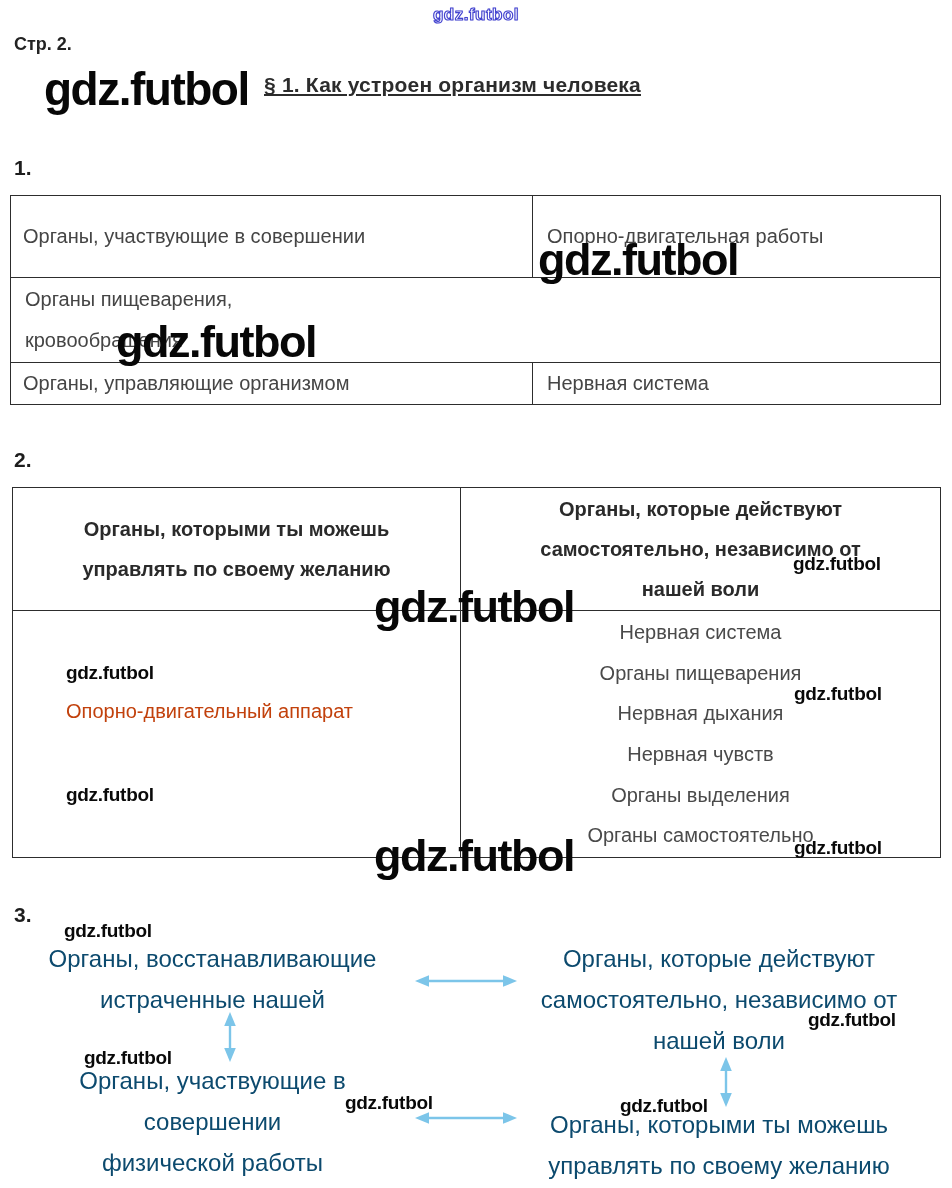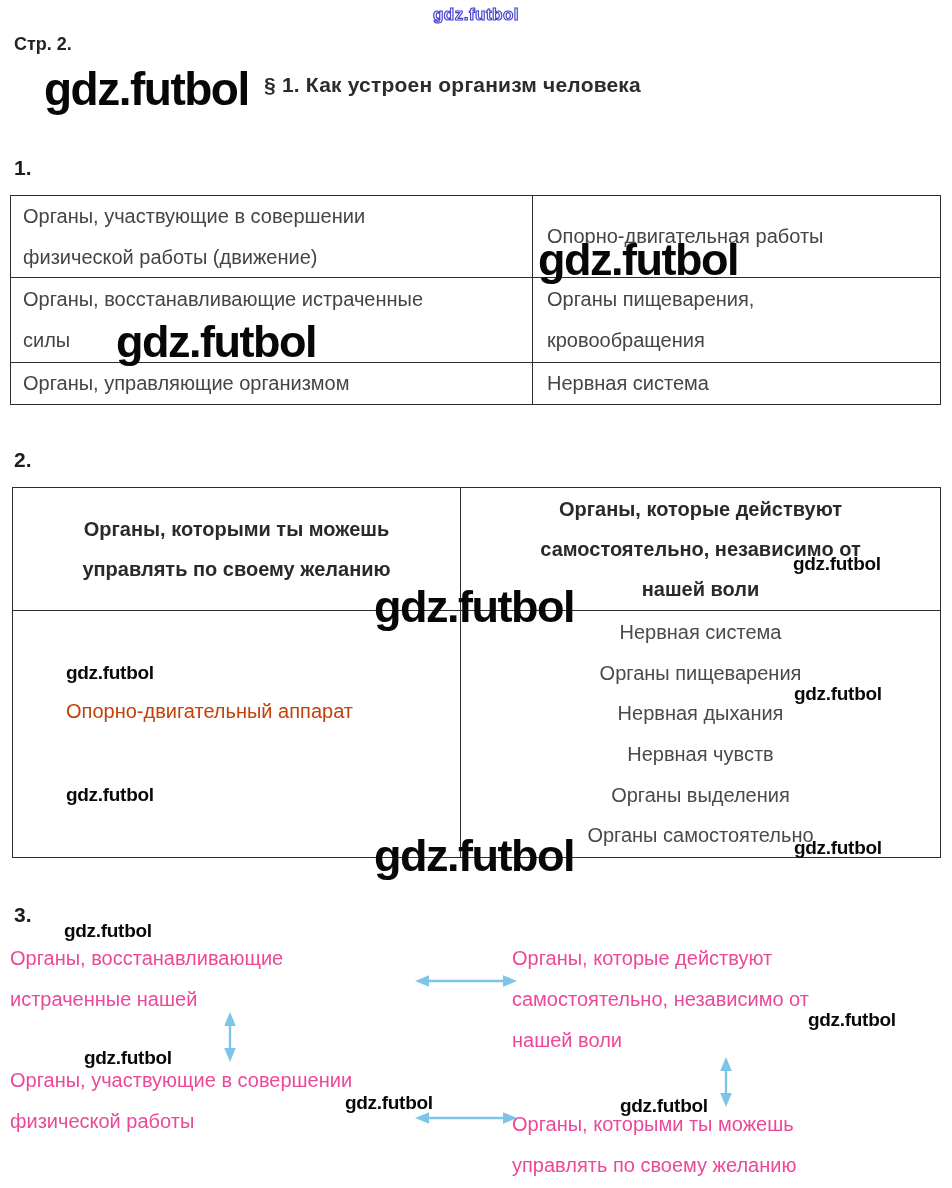--- a/index.html
+++ b/index.html
@@ -11,72 +11,67 @@
   .wm{position:absolute;color:#070707;white-space:nowrap;z-index:6;line-height:1;}
   .wm-outline{
     position:absolute;left:0;right:0;top:5px;text-align:center;z-index:6;
     font-size:17px;font-weight:bold;letter-spacing:.5px;
     color:#ffffff;-webkit-text-stroke:1.1px #4343cf;text-shadow:0 0 1px #4343cf;
   }
   .wm-big{font-size:45px;font-weight:600;letter-spacing:-1.5px;}
   .wm-sm{font-size:19px;font-weight:bold;letter-spacing:-.3px;color:#090909;}
   
   .page-label{position:absolute;left:14px;top:34px;font-size:18px;font-weight:bold;color:#232323;}
-  .doc-title{position:absolute;left:264px;top:73px;font-size:21px;font-weight:bold;color:#2c2c2c;letter-spacing:.2px;}
+  .doc-title{position:absolute;left:264px;top:73px;font-size:21px;font-weight:bold;color:#2c2c2c;letter-spacing:.2px;text-decoration:underline;}
   .num-label{position:absolute;left:14px;font-size:21px;font-weight:bold;color:#1d1d1d;}
   
   .tbl{position:absolute;border:1px solid #2d2d2d;z-index:1;}
   .tr{display:flex;border-bottom:1px solid #2d2d2d;box-sizing:border-box;}
   .tr:last-child{border-bottom:none;}
   .td{box-sizing:border-box;display:flex;flex-direction:column;justify-content:center;
       font-size:20px;line-height:41px;color:#454545;}
   .td.cleft{border-right:1px solid #2d2d2d;}
   .t1{left:10px;top:195px;width:929px;}
   .t1 .cleft{width:522px;padding-left:12px;}
   .t1 .cright{flex:1;padding-left:14px;}
   .t2{left:12px;top:487px;width:927px;}
   .t2 .cleft{width:448px;}
   .t2 .cright{flex:1;}
   .t2 .hcell{font-weight:bold;color:#2a2a2a;line-height:40px;text-align:center;}
   .rel{position:relative;}
   .abs{position:absolute;}
   .plain{font-size:20px;color:#c2410c;white-space:nowrap;}
   .t2-list{text-align:center;line-height:40.6px;color:#4a4a4a;}
   
-  .blk{position:absolute;text-align:left;font-size:20px;line-height:41px;color:#ec4899;z-index:1;}
+  .blk{position:absolute;text-align:center;font-size:24px;line-height:41px;color:#0c4a6e;z-index:1;}
   .arrow{position:absolute;z-index:2;color:#7cc5e9;}
 </style>
 </head>
 <body>
 
 <div class="page">
 
   <div class="wm-outline">gdz.futbol</div>
 
   <div class="page-label">Стр. 2.</div>
   <div class="wm wm-big" style="left:44px;top:66px;font-size:46px;">gdz.futbol</div>
   <div class="doc-title">§ 1. Как устроен организм человека</div>
 
   <div class="num-label" style="top:156px;">1.</div>
 
   <div class="tbl t1">
     <div class="tr" style="height:82px;">
       <div class="td cleft">
           <div>Органы, участвующие в совершении</div>
-          <div>физической работы (движение)</div>
         </div>
       <div class="td cright">
           <div>Опорно-двигательная работы</div>
         </div>
     </div>
     <div class="tr" style="height:85px;">
-      <div class="td cleft">
-          <div>Органы, восстанавливающие истраченные</div>
-          <div>силы</div>
-        </div>
       <div class="td cright">
           <div>Органы пищеварения,</div>
           <div>кровообращения</div>
         </div>
     </div>
     <div class="tr" style="height:41px;">
       <div class="td cleft">
           <div>Органы, управляющие организмом</div>
         </div>
       <div class="td cright">

